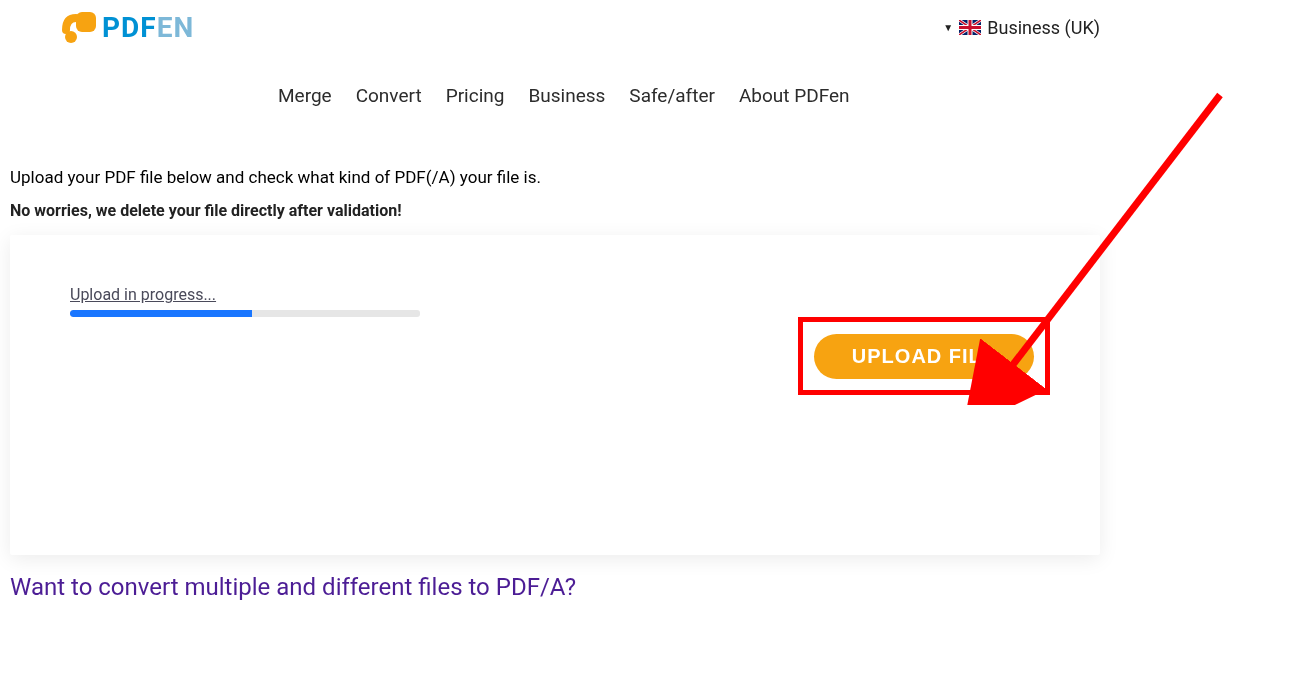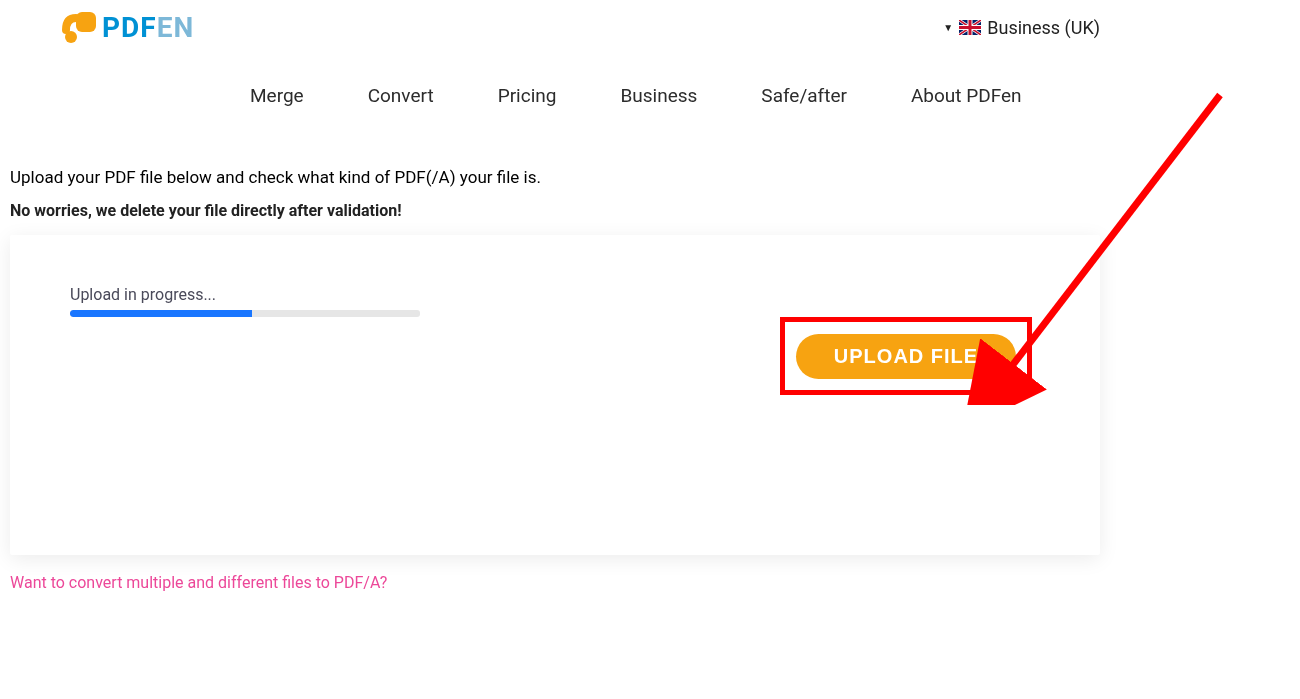--- a/index.html
+++ b/index.html
@@ -42,22 +42,23 @@
       cursor: pointer;
       margin-right: 140px;
     }
     .dropdown-arrow {
       font-size: 10px;
       color: #222;
     }
     .flag-icon svg { display: block; }
     .nav {
       display: flex;
-      gap: 64px;
+      gap: 24px;
       padding: 40px 0 30px 250px;
+      margin-left: 28px;
     }
     .nav-item {
       font-size: 19px;
       color: #2c2c2c;
       cursor: pointer;
       font-weight: 400;
     }
     .content {
       padding: 30px 10px 0 10px;
     }
@@ -86,60 +87,61 @@
       border-radius: 2px;
       position: relative;
       padding: 50px 50px;
       margin-bottom: 18px;
     }
     .progress-label {
       font-size: 16px;
       color: #4a4a5a;
       margin-bottom: 6px;
       margin-left: 10px;
+      text-decoration: underline;
     }
     .progress-bar-wrap {
       width: 350px;
       height: 7px;
       background: #e6e6e6;
       border-radius: 3px;
       margin-left: 10px;
       overflow: hidden;
     }
     .progress-bar-fill {
       height: 100%;
       background: #1976ff;
       width: 52%;
       border-radius: 3px 0 0 3px;
     }
     .upload-button-wrap {
       position: absolute;
-      right: 68px;
+      right: 50px;
       top: 82px;
       width: 252px;
       height: 78px;
       border: 5px solid #ff0000;
       display: flex;
       align-items: center;
       justify-content: center;
     }
     .upload-button {
       background: #f7a311;
       color: #fff;
       font-size: 20px;
       font-weight: 700;
       letter-spacing: 1px;
       border: none;
       border-radius: 26px;
       padding: 11px 38px;
       cursor: pointer;
     }
     .bottom-link {
-      font-size: 16px;
-      color: #ec4899;
+      font-size: 24px;
+      color: #4c1d95;
       font-weight: 400;
       margin-top: 12px;
     }
     .arrow-annotation {
       position: absolute;
       top: 85px;
       right: 60px;
       pointer-events: none;
     }
   </style>

